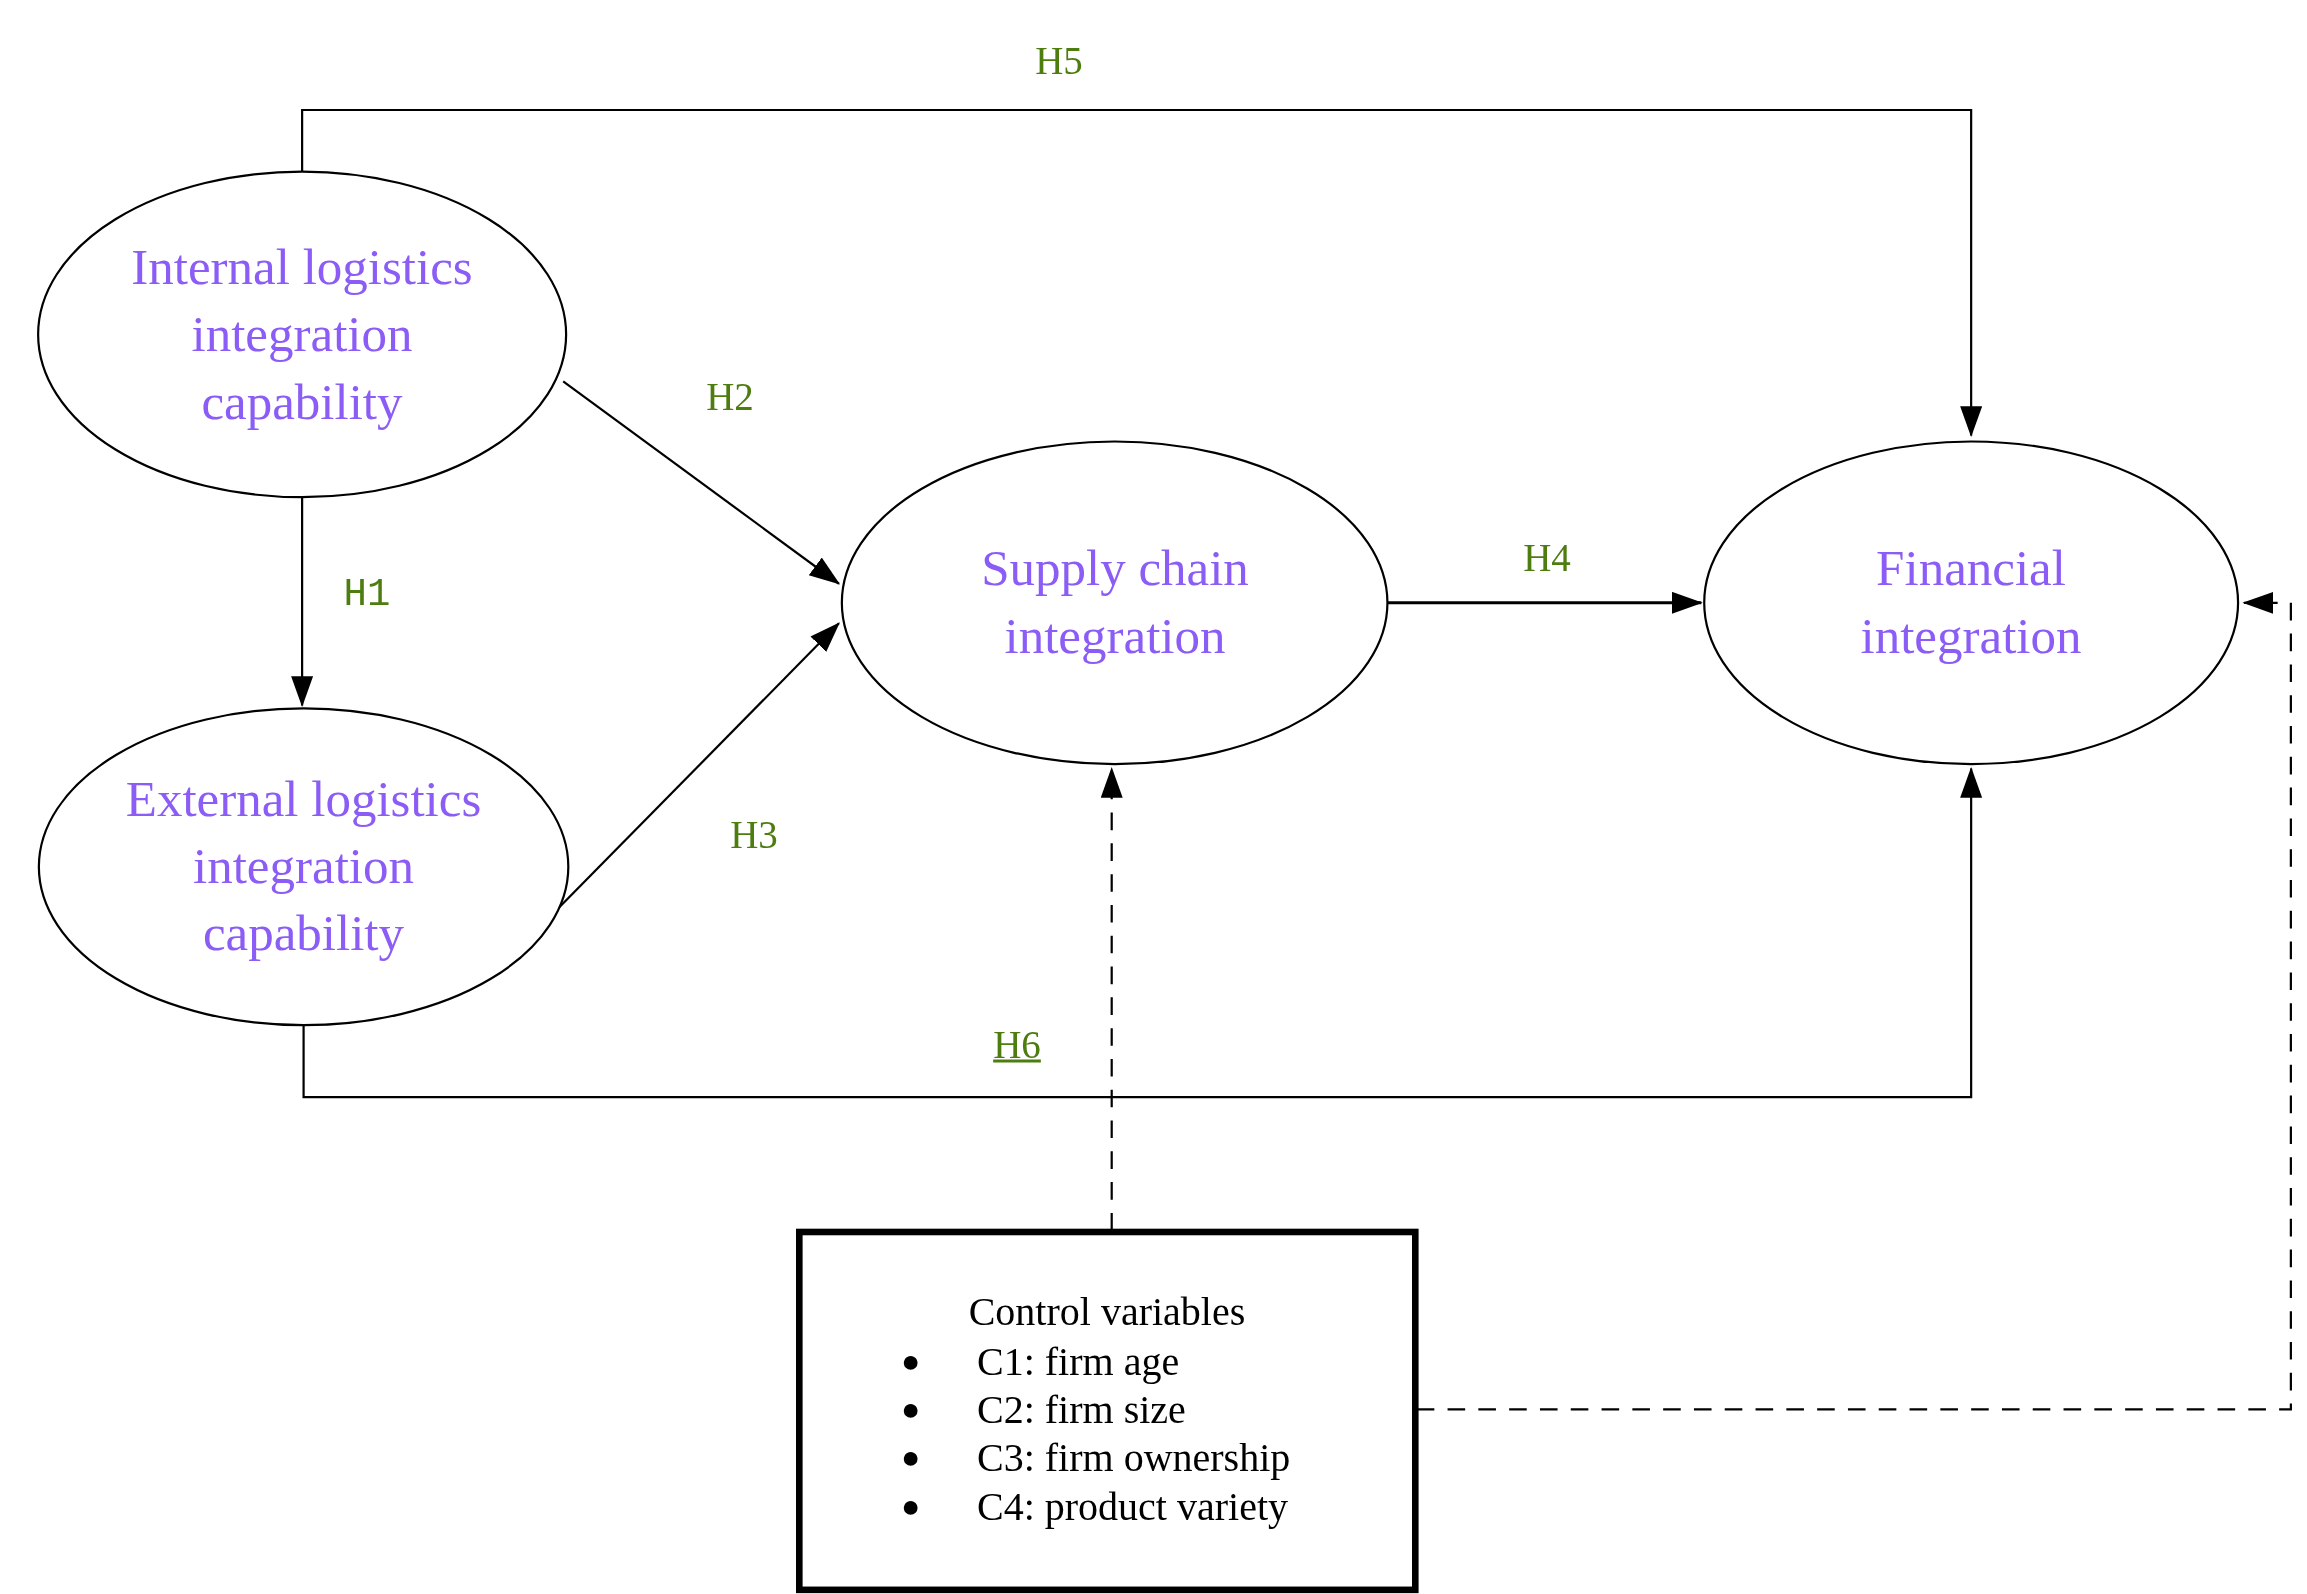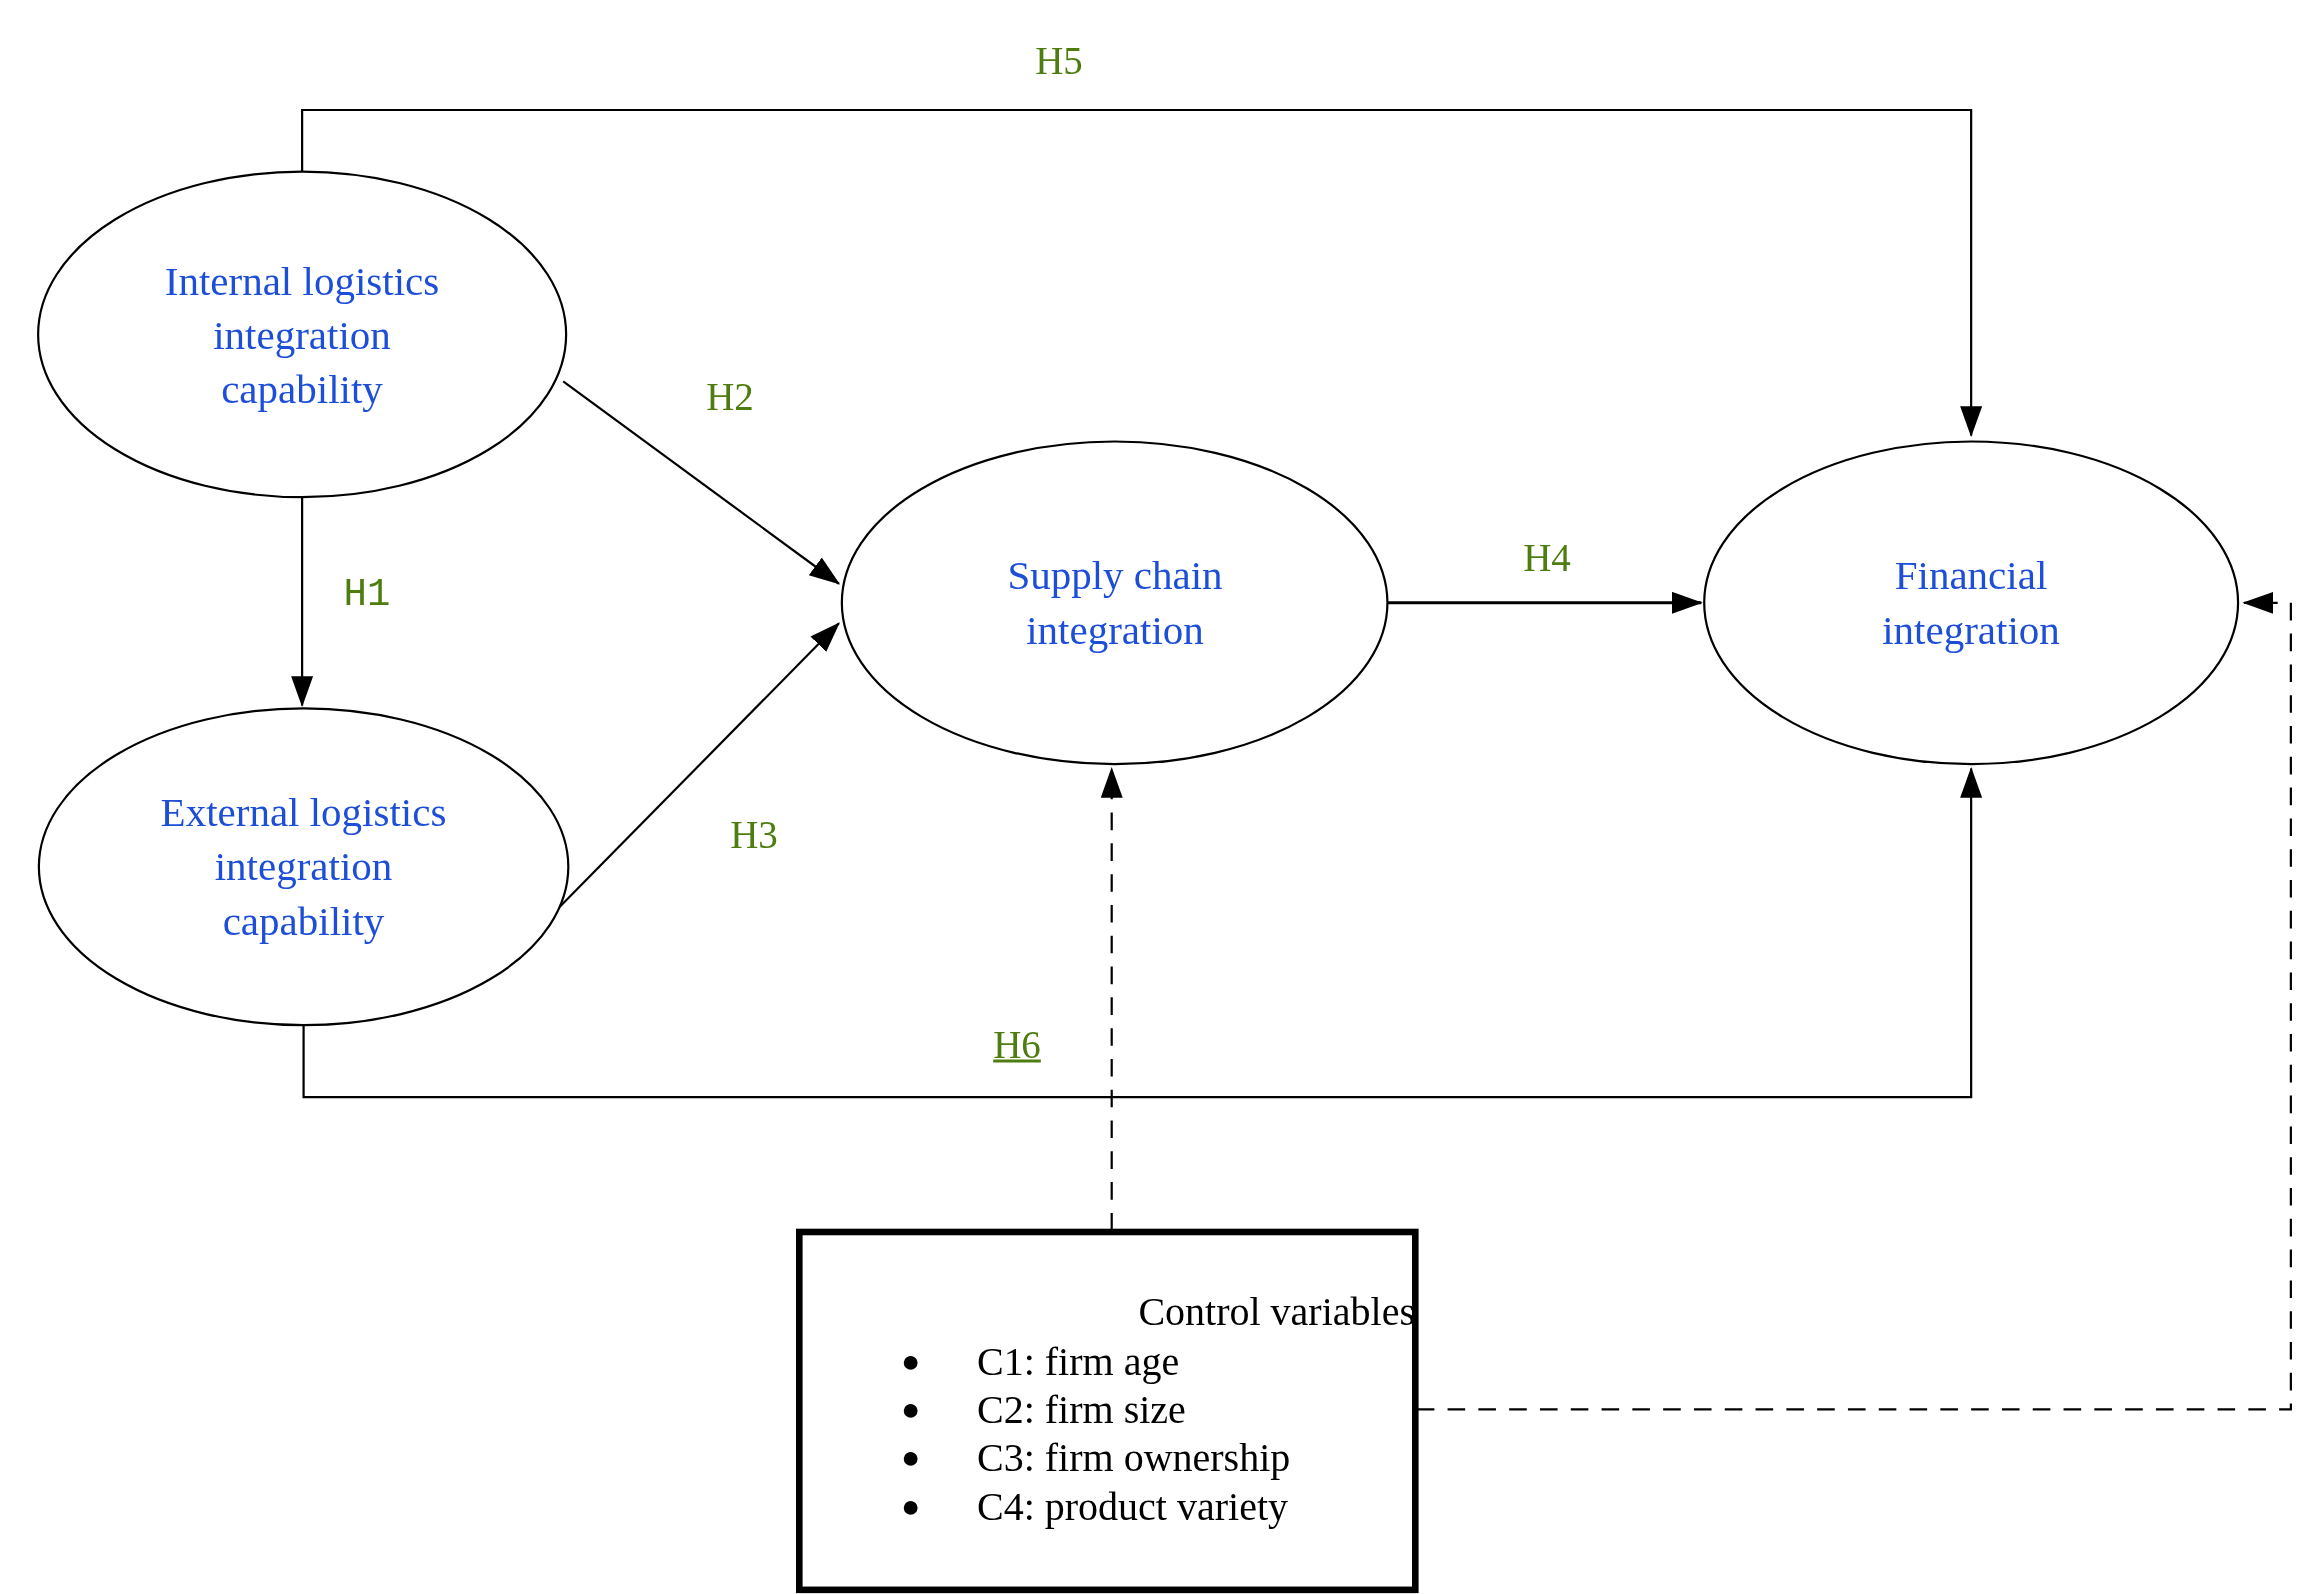--- a/index.html
+++ b/index.html
@@ -23,39 +23,39 @@
     width: 100%;
     height: 100%;
   }
   .node-label {
     position: absolute;
     display: flex;
     flex-direction: column;
     align-items: center;
     justify-content: center;
     text-align: center;
-    font-size: 41px;
+    font-size: 51px;
     line-height: 1.32;
-    color: #1d4ed8;
+    color: #8b5cf6;
   }
   .node-label span { display: block; }
   .hyp-label {
     position: absolute;
     transform: translate(-50%, -50%);
     font-size: 39px;
     line-height: 1;
     color: #4d7c0f;
     white-space: nowrap;
   }
   .cv-title {
     position: absolute;
     left: 799px;
     top: 1288px;
     width: 616px;
-    text-align: right;
+    text-align: center;
     font-size: 40px;
     line-height: 1.2;
   }
   .cv-row {
     position: absolute;
     left: 901px;
     width: 484px;
     height: 47px;
     display: flex;
     align-items: center;

